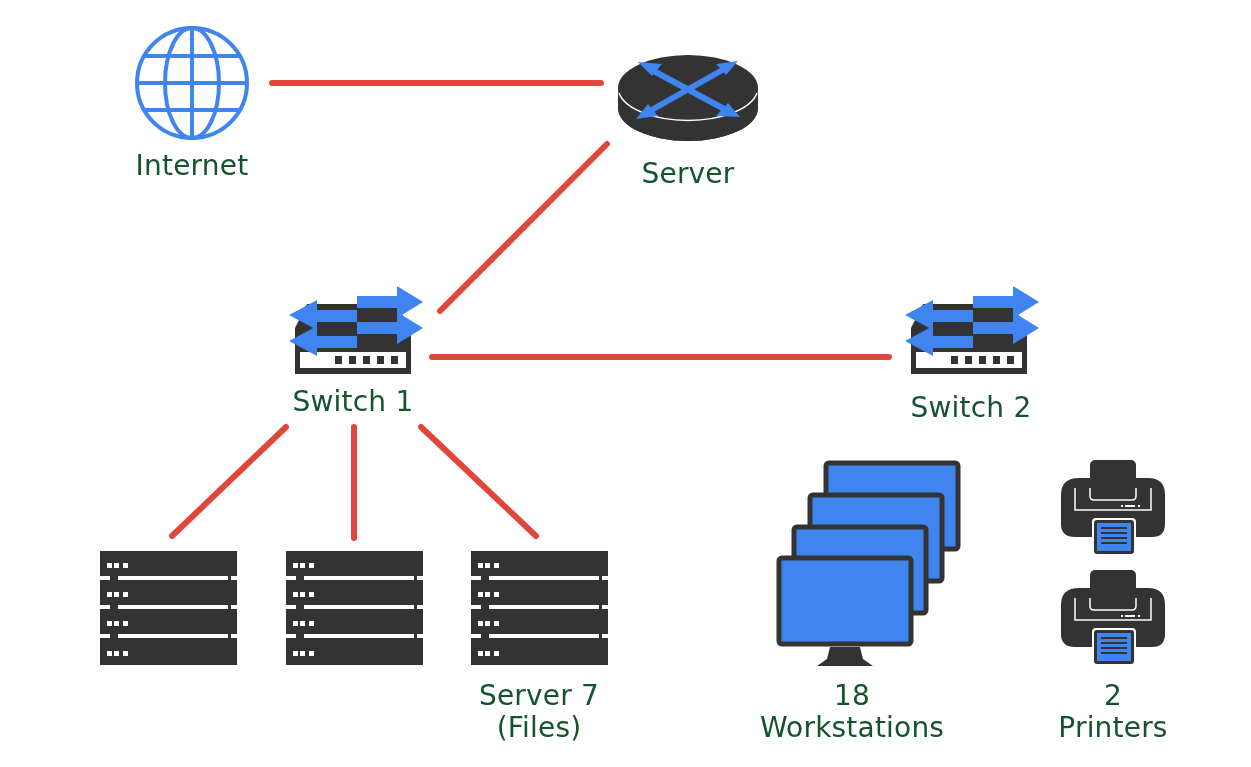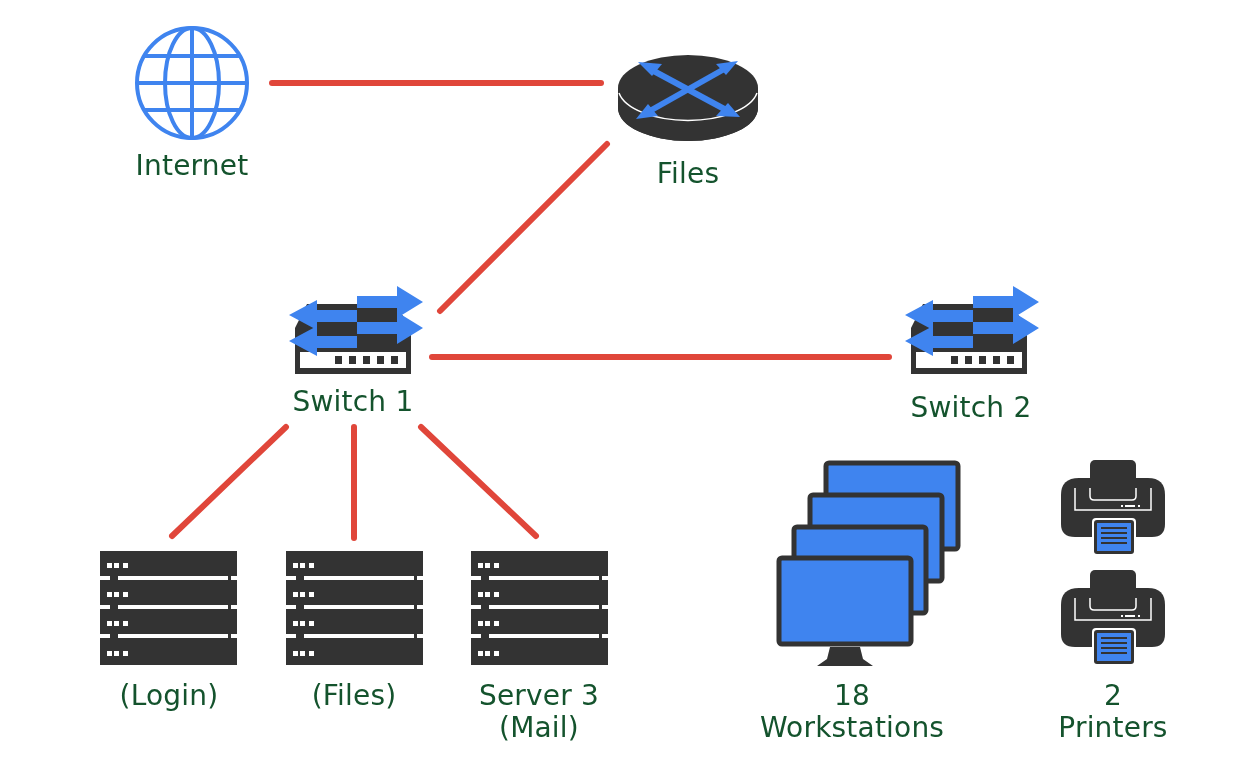--- a/index.html
+++ b/index.html
@@ -143,37 +143,35 @@
   </g>
 
   <use href="#printer-shape" x="1061" y="460"></use>
   <use href="#printer-shape" x="1061" y="570"></use>
 </svg>
 
 <div class="label" style="left:92px; top:150px; width:200px;">
   <div>Internet</div>
 </div>
 <div class="label" style="left:588px; top:158px; width:200px;">
-  <div>Files</div>
+  <div>Server</div>
 </div>
 <div class="label" style="left:253px; top:386px; width:200px;">
   <div>Switch 1</div>
 </div>
 <div class="label" style="left:871px; top:392px; width:200px;">
   <div>Switch 2</div>
 </div>
 <div class="label" style="left:69px; top:680px; width:200px;">
-  <div>(Login)</div>
 </div>
 <div class="label" style="left:254px; top:680px; width:200px;">
-  <div>(Files)</div>
 </div>
 <div class="label" style="left:439px; top:680px; width:200px;">
-  <div>Server 3</div>
-  <div>(Mail)</div>
+  <div>Server 7</div>
+  <div>(Files)</div>
 </div>
 <div class="label" style="left:752px; top:680px; width:200px;">
   <div>18</div>
   <div>Workstations</div>
 </div>
 <div class="label" style="left:1013px; top:680px; width:200px;">
   <div>2</div>
   <div>Printers</div>
 </div>
 

